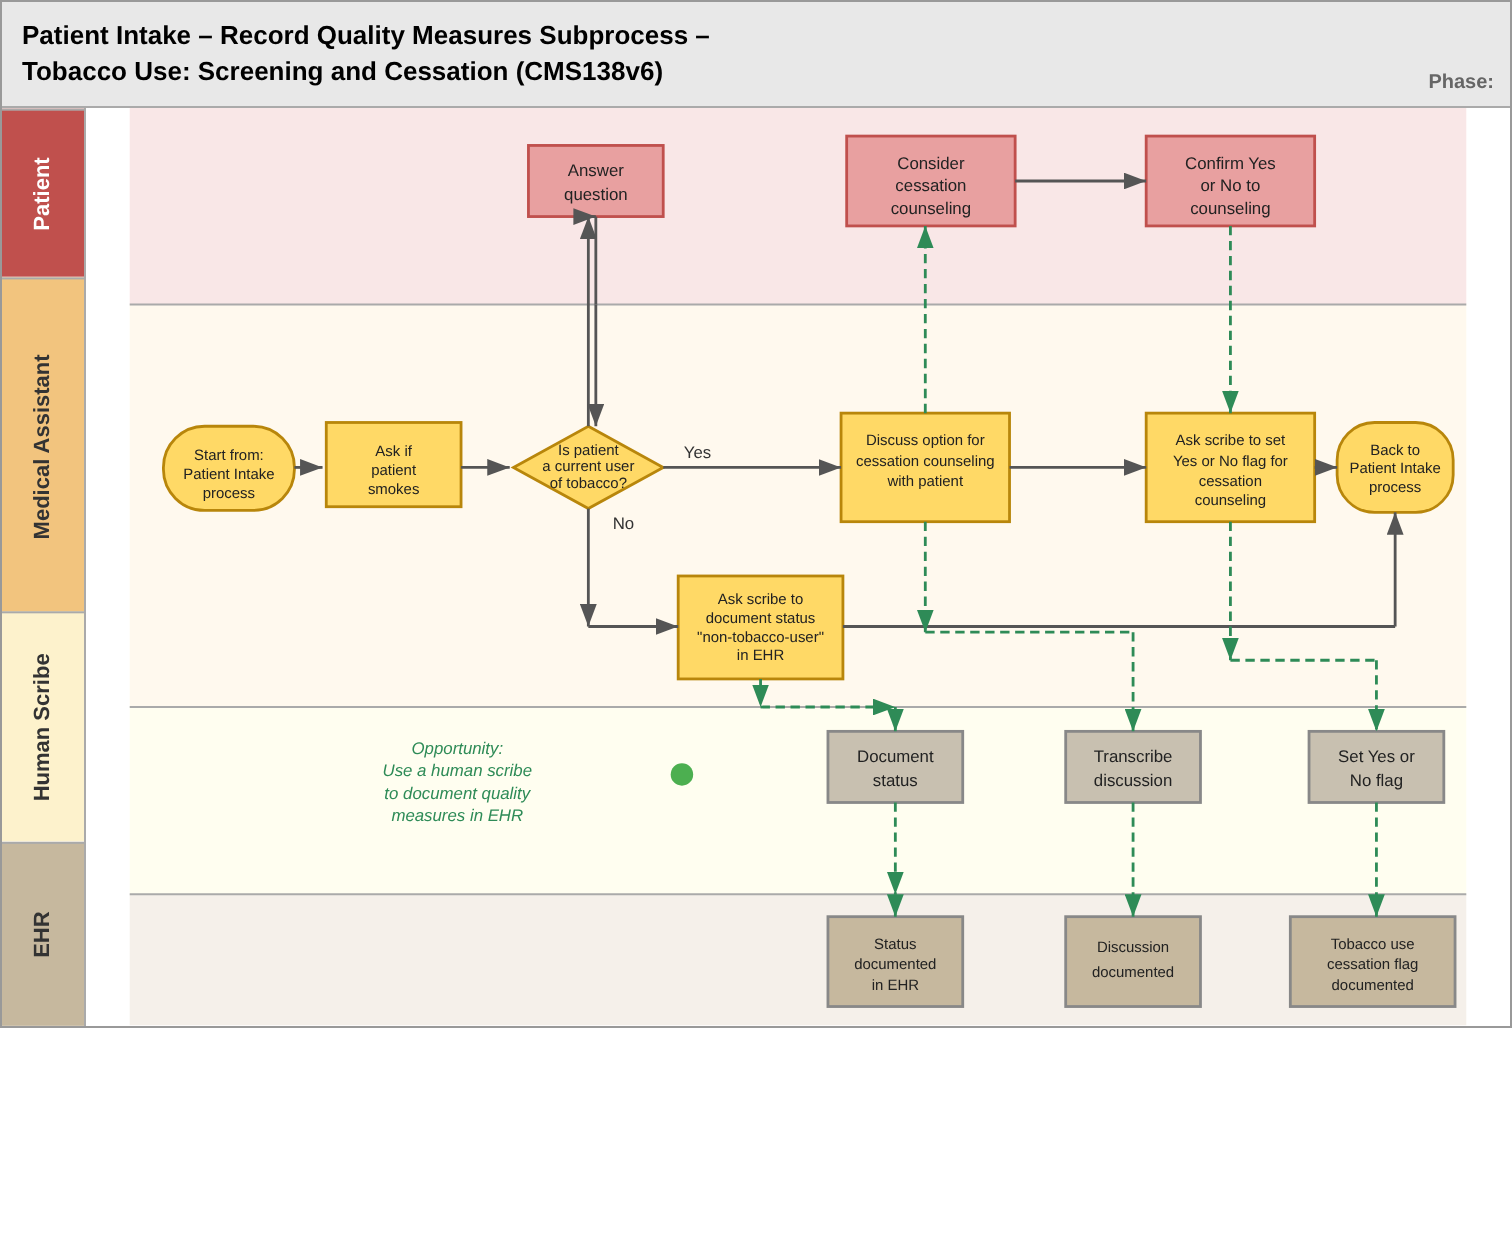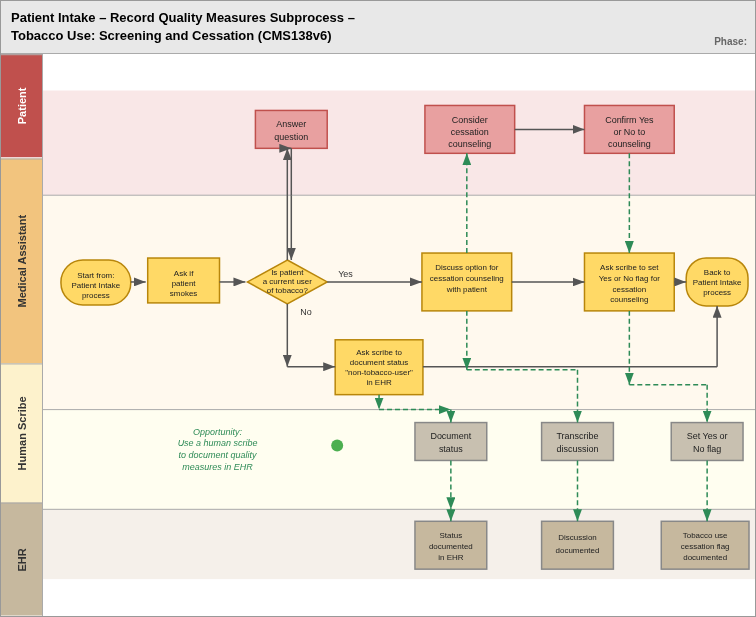--- a/index.html
+++ b/index.html
@@ -1,18 +1,18 @@
 <!DOCTYPE html>
 <html><head>
   <meta charset="utf-8">
   <style>
     * { box-sizing: border-box; margin: 0; padding: 0; }
     body { font-family: Arial, sans-serif; background: #fff; width: 756px; height: 617px; overflow: hidden; }
 
-    .outer { width: 756px; height: 617px; border: 1px solid #999; display: flex; flex-direction: column; }
+    .outer { width: 756px; height: 514px; border: 1px solid #999; display: flex; flex-direction: column; }
 
     .title-bar {
       background: #e8e8e8;
       padding: 8px 10px;
       font-size: 13px;
       font-weight: bold;
       line-height: 1.4;
       border-bottom: 1px solid #aaa;
       position: relative;
     }

